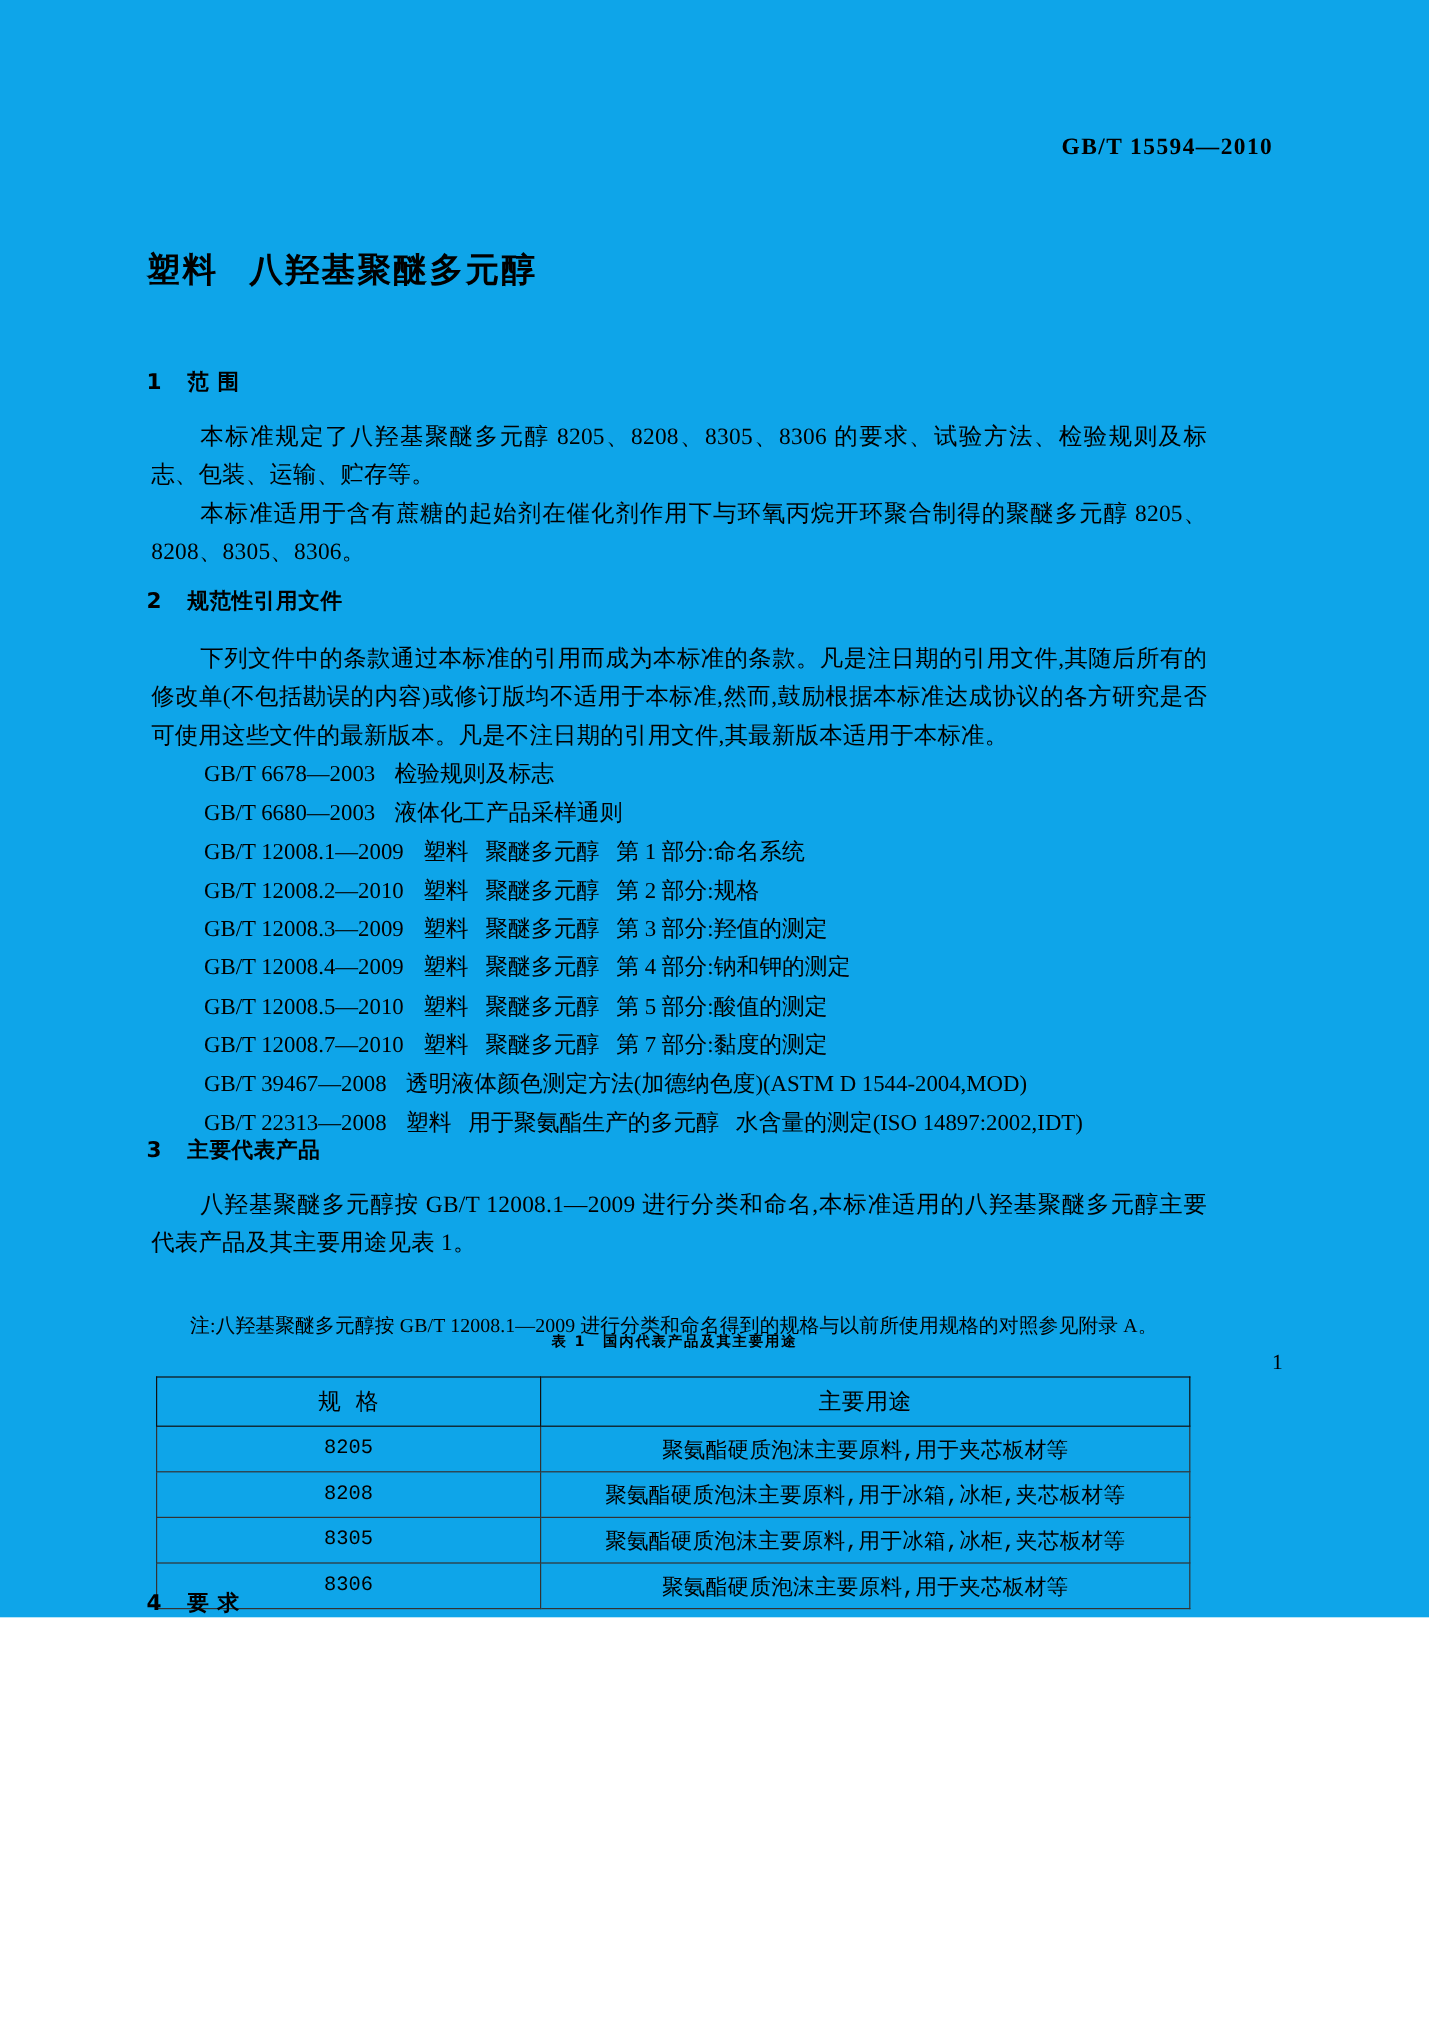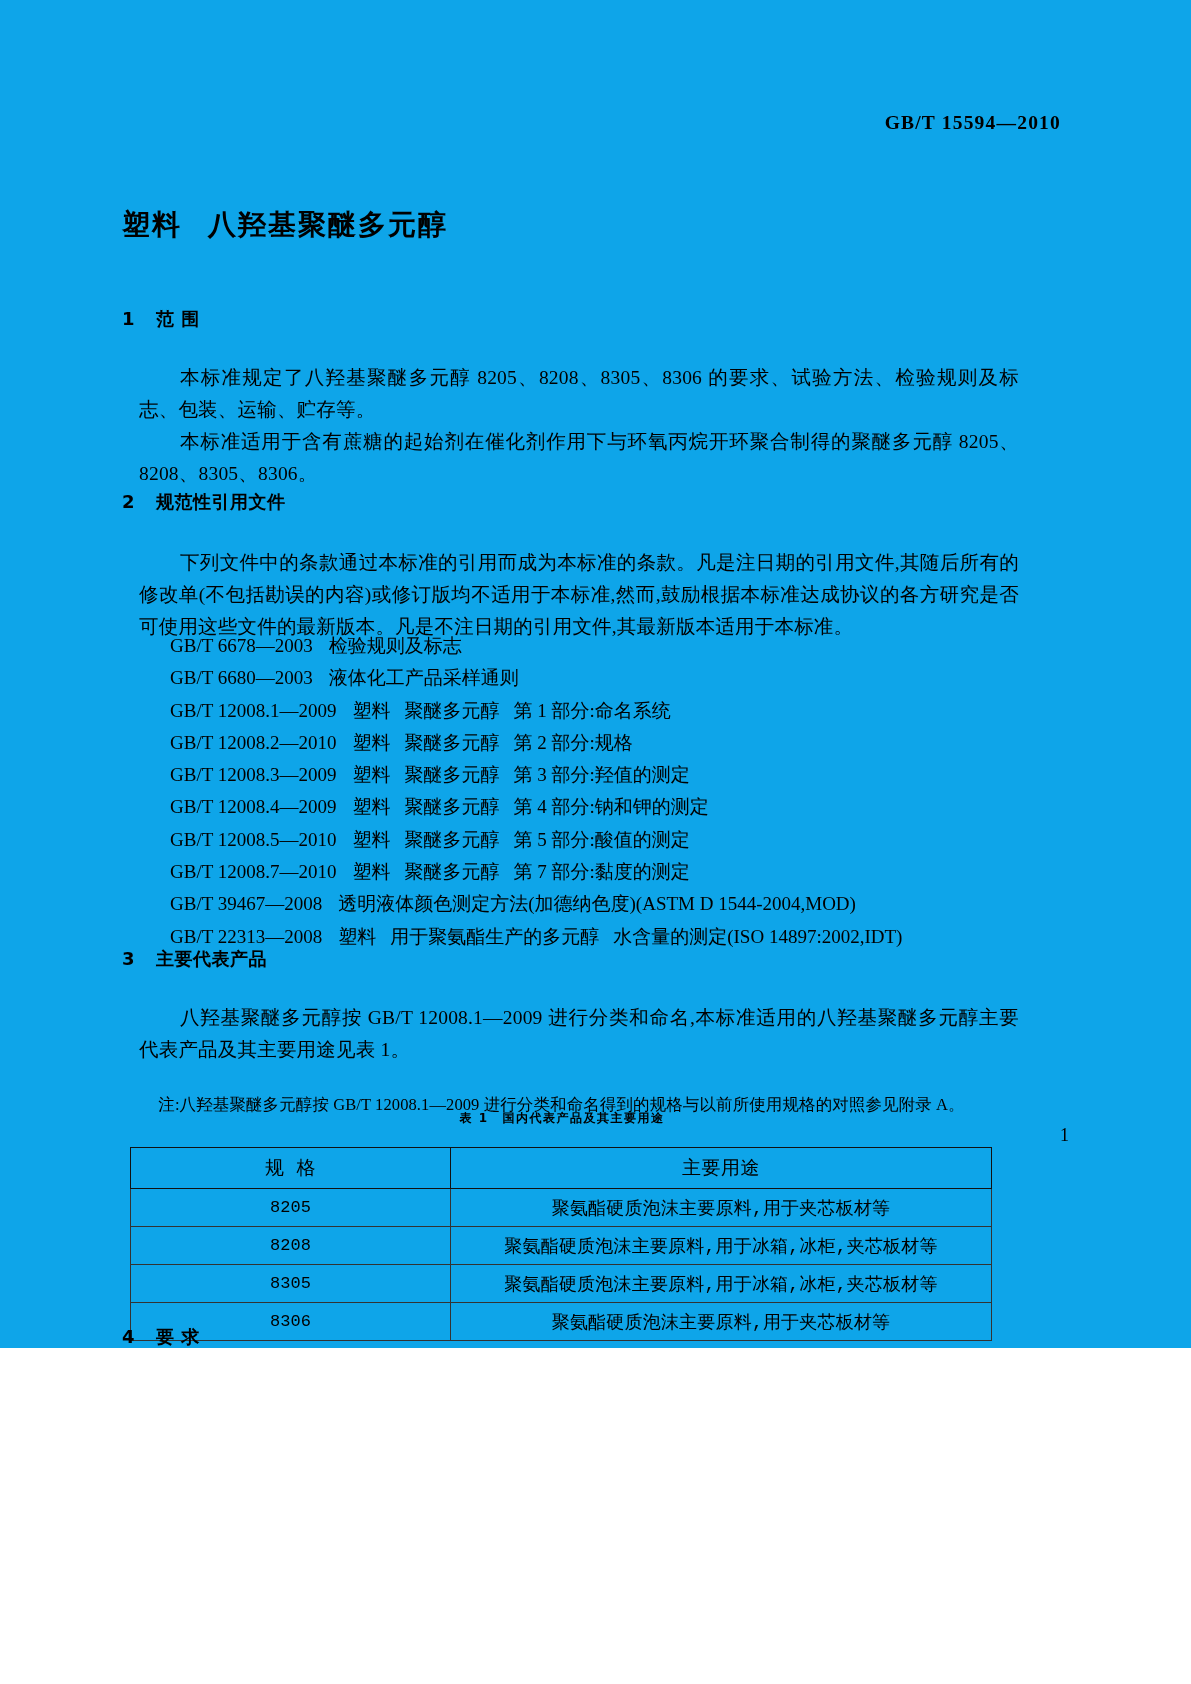--- a/index.html
+++ b/index.html
@@ -72,21 +72,21 @@
   .h-sec3  { position: absolute; top: 762px; left: 0; }
   .h-sec4  { position: absolute; top: 1140px; left: 0; }
   .h-sec41 { position: absolute; top: 1198px; left: 0; }
 
   
   .para {
     font-family: "Liberation Serif", "DejaVu Serif", serif;
     font-size: 19.5px;
     line-height: 32px;
     text-align: justify;
-    margin: 17px;
+    margin: 4px;
     letter-spacing: 0.2px;
   }
   .p-indent { text-indent: 2.1em; }
 
   .p1a { position: absolute; top: 160px; left: 0; width: 880px; }
   .p1b { position: absolute; top: 224px; left: 0; width: 880px; }
   .p2a { position: absolute; top: 345px; left: 0; width: 880px; }
 
   
   .ref-list {

